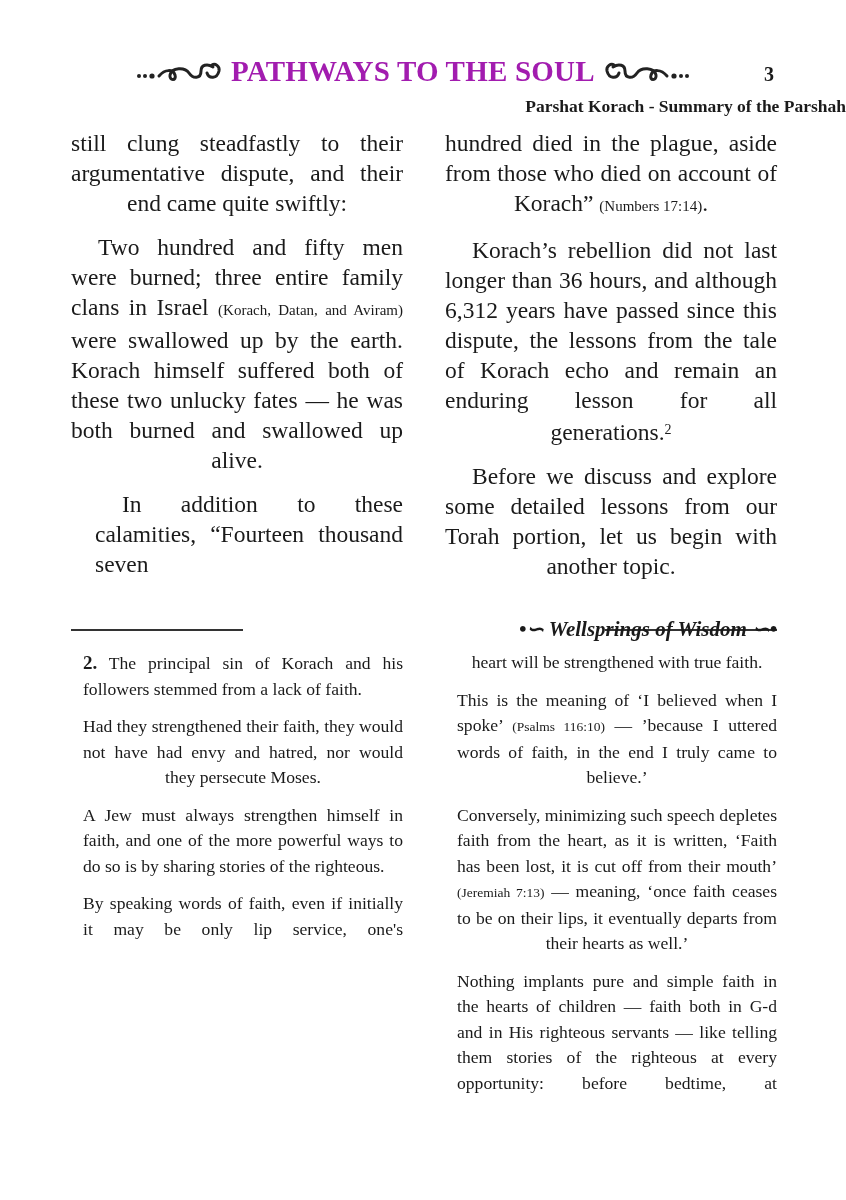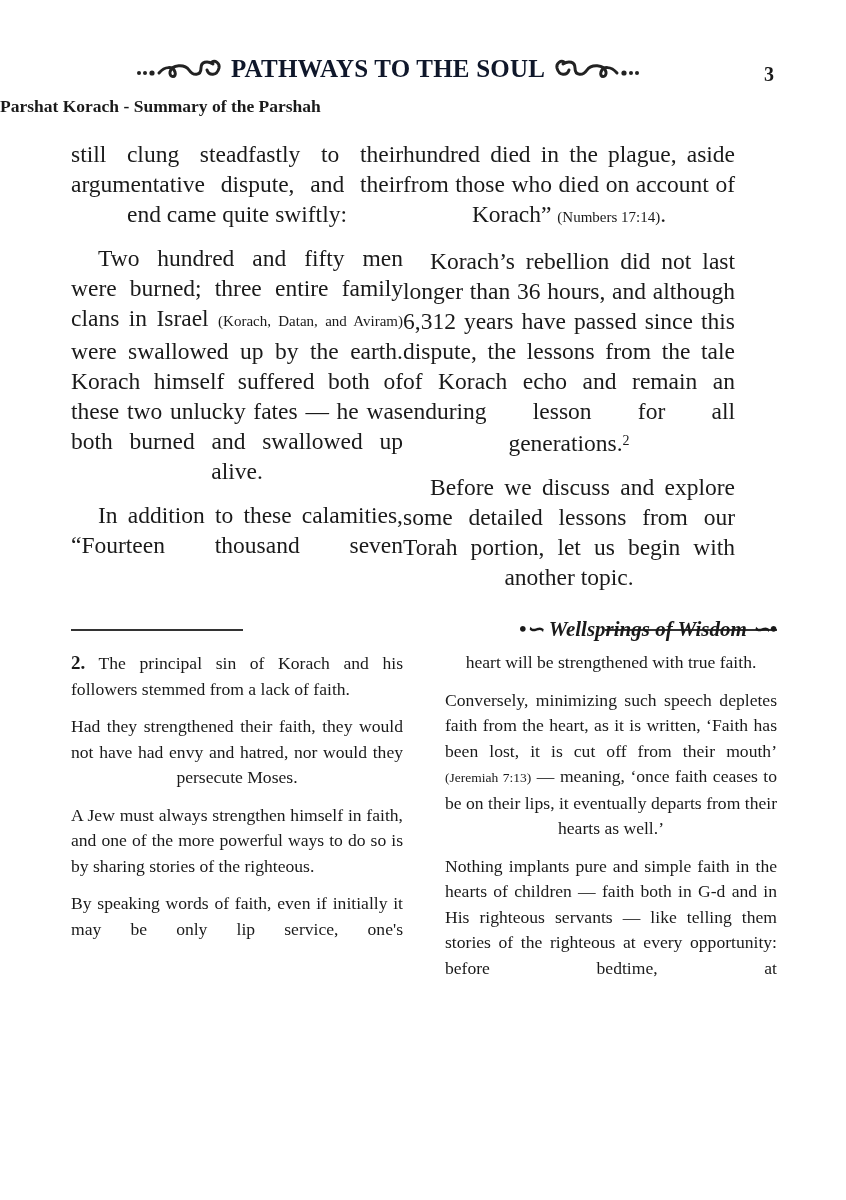--- a/index.html
+++ b/index.html
@@ -1,34 +1,34 @@
 <!DOCTYPE html>
 <html><head>
 <meta charset="utf-8">
 <style>
   html, body { margin:0; padding:0; background:#ffffff; }
   body { width:846px; height:1200px; position:relative; overflow:hidden; color:#1a1a1a; font-family:"Liberation Serif", serif; }
   .header { position:absolute; left:0; top:50px; width:846px; height:50px; }
   .title-row { position:absolute; left:135px; top:5px; display:flex; align-items:center; }
-  .title { font-family:"Liberation Serif", serif; font-weight:bold; font-size:25px; letter-spacing:0.2px; color:#0f172a; margin:0 6px; }
+  .title { font-family:"Liberation Serif", serif; font-weight:bold; font-size:29px; letter-spacing:0.2px; color:#a21caf; margin:0 6px; }
   .orn { display:inline-block; width:90px; height:26px; }
   .page-num { position:absolute; left:764px; top:13px; font-weight:bold; font-size:20px; }
-  .subtitle { position:absolute; left:0; width:846px; top:96px; text-align:left; font-weight:bold; font-size:17.5px; }
-  .upper { position:absolute; top:139px; left:71px; width:706px; display:flex; }
+  .subtitle { position:absolute; left:0; width:846px; top:96px; text-align:right; font-weight:bold; font-size:17.5px; }
+  .upper { position:absolute; top:128px; left:71px; width:706px; display:flex; justify-content:space-between; }
   .col { width:332px; }
   .upper p { margin:0 0 14px 0; font-size:23.5px; line-height:30px; text-align:justify; text-align-last:left; }
   .upper p.center-last { text-align-last:center; }
   .upper p.indent { text-indent:27px; }
   .small { font-size:15px; }
   sup { font-size:14px; vertical-align:6px; }
   .divider { position:absolute; top:618px; left:71px; width:706px; height:24px; }
   .divider .line { position:absolute; top:11px; height:2px; background:#333; }
   .divider .label { position:absolute; left:0; width:706px; top:-1px; text-align:right; font-family:"Liberation Serif", serif; font-style:italic; font-weight:bold; font-size:21px; }
   .lower { position:absolute; top:650px; left:71px; width:706px; display:flex; justify-content:space-between; }
-  .lower p { margin:0 0 12px 0; font-size:17.6px; line-height:25.5px; text-align:justify; text-align-last:left; }
+  .lower p { margin:0 0 12px 12px; font-size:17.6px; line-height:25.5px; text-align:justify; text-align-last:left; }
   .lower p.center-last { text-align-last:center; }
   .lower .small { font-size:13.5px; }
   .num { font-weight:bold; font-size:19px; }
 </style>
 </head>
 <body>
 
 <div class="header">
   <div class="title-row">
     <svg class="orn" viewBox="0 0 90 26">
@@ -46,21 +46,21 @@
     </svg>
   </div>
   <div class="page-num">3</div>
 </div>
 <div class="subtitle">Parshat Korach - Summary of the Parshah</div>
 
 <div class="upper">
   <div class="col">
     <p class="center-last"><span>still clung steadfastly to their argumentative dispute, and their end came quite swiftly:</span></p>
     <p class="indent center-last"><span>Two hundred and fifty men were burned; three entire family clans in Israel </span><span class="small">(Korach, Datan, and Aviram)</span><span> were swallowed up by the earth. Korach himself suffered both of these two unlucky fates — he was both burned and swallowed up alive.</span></p>
-    <p class="indent" style="text-align-last:justify;"><span>In addition to these calamities, “Fourteen thousand seven</span></p>
+    <p class="indent" style="text-align-last:justify;margin-left:24px;"><span>In addition to these calamities, “Fourteen thousand seven</span></p>
   </div>
   <div class="col">
     <p class="center-last"><span>hundred died in the plague, aside from those who died on account of Korach” </span><span class="small">(Numbers 17:14)</span><span>.</span></p>
     <p class="indent center-last"><span>Korach’s rebellion did not last longer than 36 hours, and although 6,312 years have passed since this dispute, the lessons from the tale of Korach echo and remain an enduring lesson for all generations.</span><sup>2</sup></p>
     <p class="indent center-last"><span>Before we discuss and explore some detailed lessons from our Torah portion, let us begin with another topic.</span></p>
   </div>
 </div>
 
 <div class="divider">
   <div class="line" style="left:0; width:172px;"></div>
@@ -74,16 +74,17 @@
 
 <div class="lower">
   <div class="col">
     <p><span class="num">2.</span><span> The principal sin of Korach and his followers stemmed from a lack of faith.</span></p>
     <p class="center-last"><span>Had they strengthened their faith, they would not have had envy and hatred, nor would they persecute Moses.</span></p>
     <p><span>A Jew must always strengthen himself in faith, and one of the more powerful ways to do so is by sharing stories of the righteous.</span></p>
     <p style="text-align-last:justify;"><span>By speaking words of faith, even if initially it may be only lip service, one's</span></p>
   </div>
   <div class="col">
     <p class="center-last"><span>heart will be strengthened with true faith.</span></p>
+    <p class="center-last"><span>This is the meaning of ‘I believed when I spoke’ </span><span class="small">(Psalms 116:10)</span><span> — ’because I uttered words of faith, in the end I truly came to believe.’</span></p>
     <p class="center-last"><span>Conversely, minimizing such speech depletes faith from the heart, as it is written, ‘Faith has been lost, it is cut off from their mouth’ </span><span class="small">(Jeremiah 7:13)</span><span> — meaning, ‘once faith ceases to be on their lips, it eventually departs from their hearts as well.’</span></p>
     <p style="text-align-last:justify;"><span>Nothing implants pure and simple faith in the hearts of children — faith both in G-d and in His righteous servants — like telling them stories of the righteous at every opportunity: before bedtime, at</span></p>
   </div>
 </div>
 
 </body></html>

